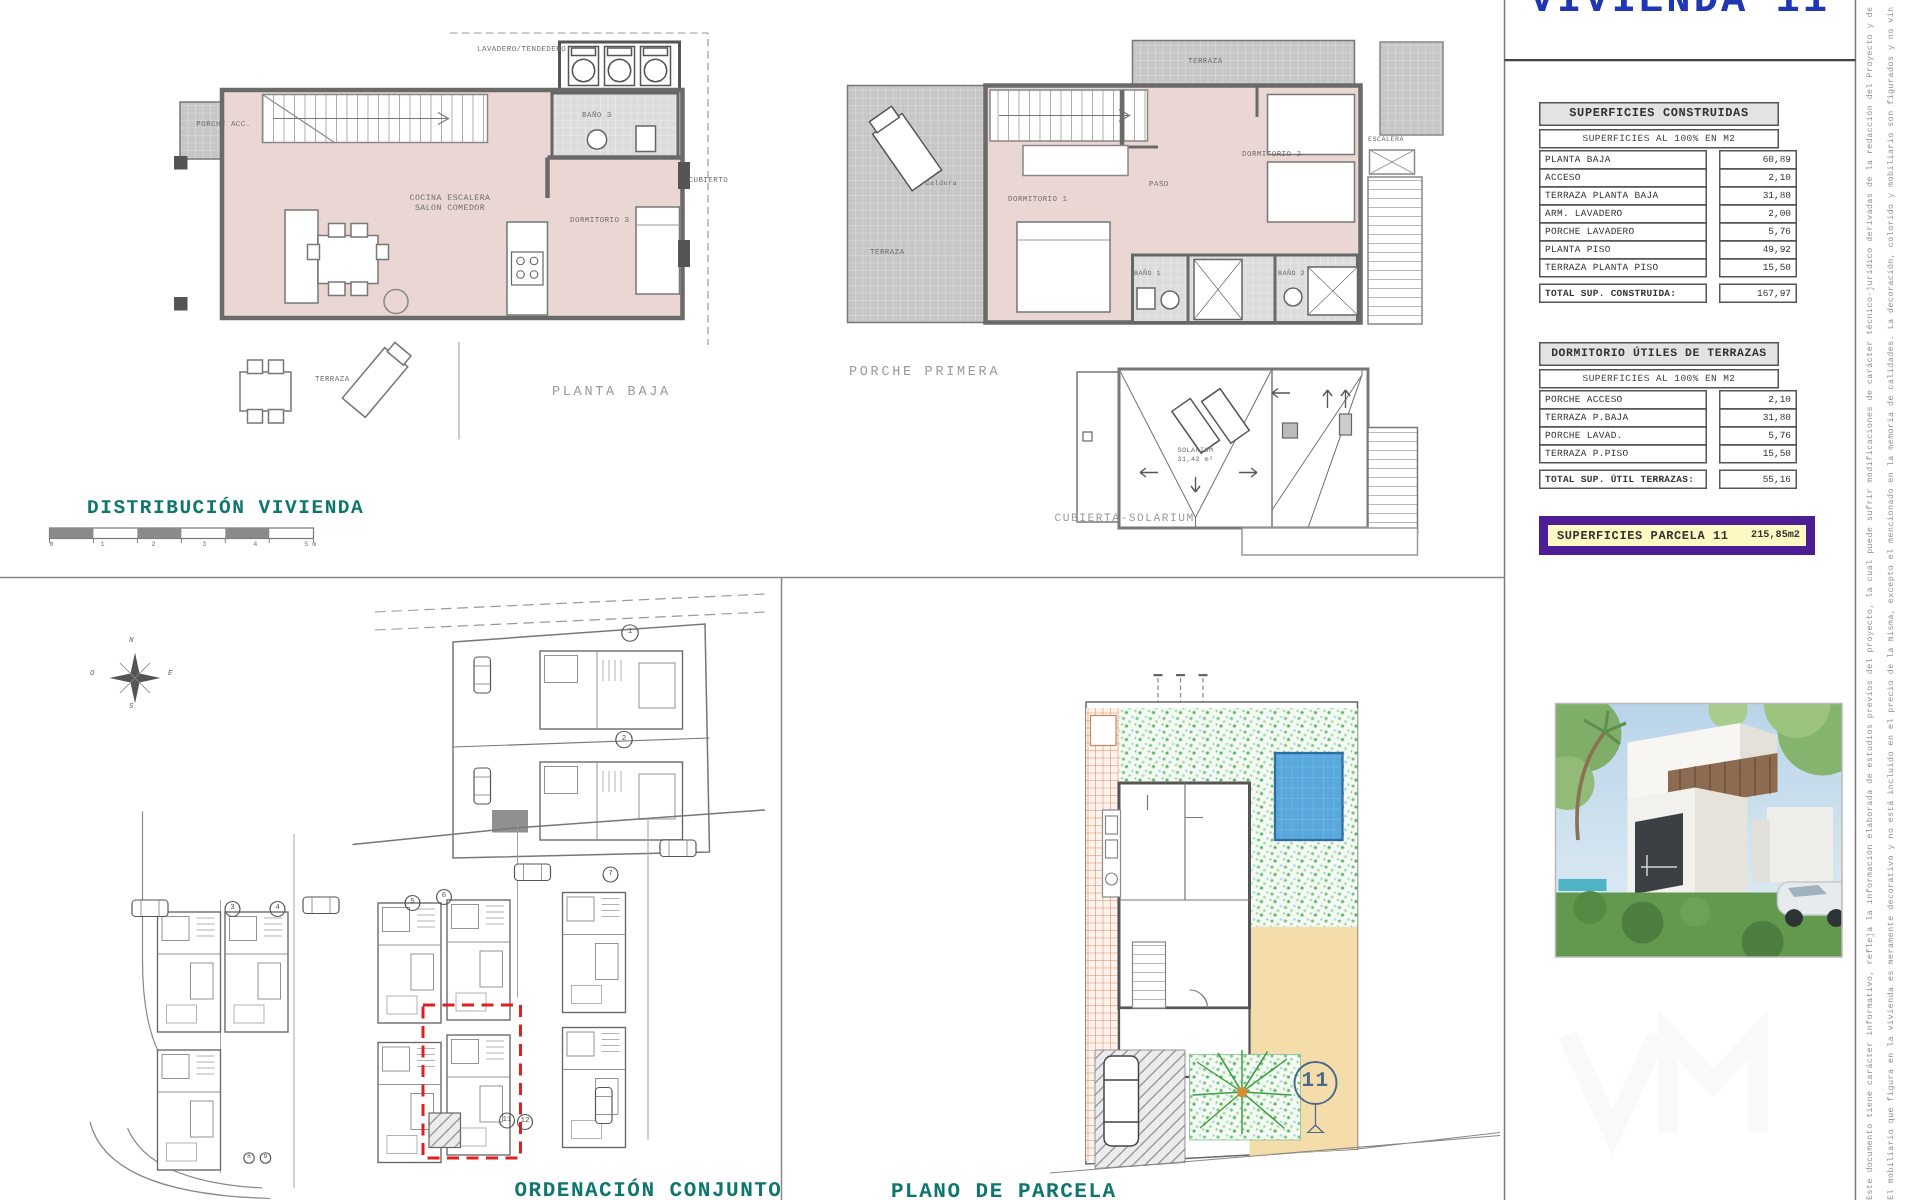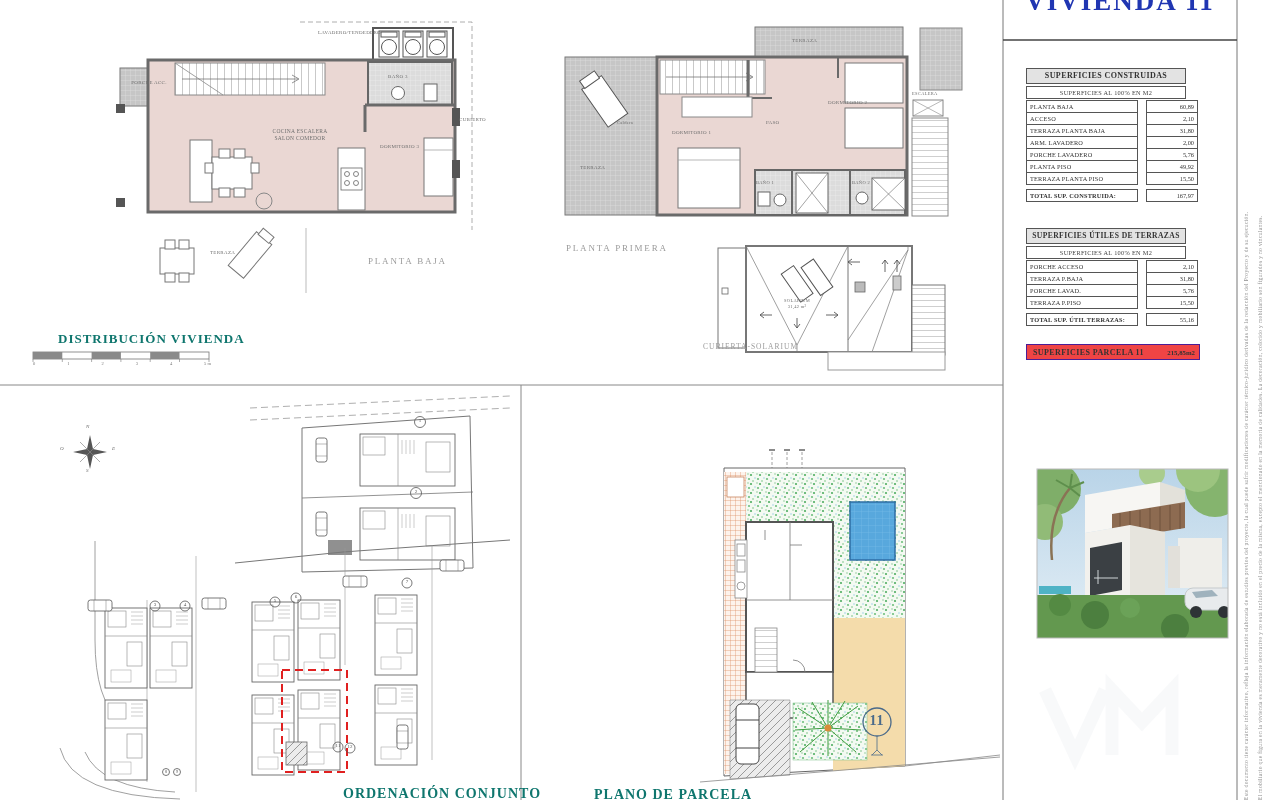--- a/index.html
+++ b/index.html
@@ -1,17 +1,17 @@
 <!DOCTYPE html>
 <html><head>
 <meta charset="utf-8">
 <style>
   html,body{margin:0;padding:0;background:#fff;}
   #sheet{position:relative;width:1280px;height:800px;background:#ffffff;overflow:hidden;
-         font-family:Liberation Serif, serif;color:#444;}
+         font-family:Liberation Mono, monospace;color:#444;}
   .abs{position:absolute;}
   .lbl{position:absolute;font-size:5px;color:#6f6f6f;letter-spacing:.3px;line-height:1.3;
        white-space:pre-line;}
   .lbl.c{text-align:center;}
   .cap-gray{position:absolute;color:#9b9b9b;font-size:9px;letter-spacing:1.8px;}
   .cap-blue{position:absolute;color:#0f766e;font-weight:bold;font-size:14px;letter-spacing:1px;}
   .sheet-title{position:absolute;left:1003px;top:-14px;width:234px;text-align:center;
        font-size:27px;font-weight:bold;color:#2036b2;letter-spacing:2px;white-space:nowrap;}
   .panel-tbl{position:absolute;left:1026px;width:160px;}
   .tbl-title{height:14px;line-height:14px;background:#e3e3e3;border:1px solid #555;
@@ -19,21 +19,21 @@
   .tbl-sub{height:11px;line-height:11px;border:1px solid #555;margin-top:2px;
        font-size:6.3px;color:#444;text-align:center;letter-spacing:.3px;}
   .tbl-rows{margin-top:2px;}
   .trow{display:grid;grid-template-columns:112px 52px;column-gap:8px;margin-top:-1px;}
   .tcell{border:1px solid #555;height:11px;line-height:11px;font-size:6.3px;color:#333;
        padding-left:3px;letter-spacing:.2px;}
   .tval{border:1px solid #555;height:11px;line-height:11px;font-size:6.3px;color:#333;
        text-align:right;padding-right:3px;}
   .trow.total{margin-top:4px;}
   .parcela-bar{position:absolute;left:1026px;top:344px;width:172px;height:14px;
-       background:#ef4444;border:1px solid #4c1d95;display:flex;align-items:center;}
+       background:#fef9c3;border:6px solid #4c1d95;display:flex;align-items:center;}
   .parcela-bar .pl{font-size:8px;font-weight:bold;color:#333;letter-spacing:.4px;padding-left:6px;}
   .parcela-bar .pv{font-size:6.8px;font-weight:bold;color:#333;margin-left:auto;padding-right:4px;}
   .disc{position:absolute;top:800px;width:795px;height:11px;transform-origin:0 0;
        transform:rotate(-90deg);font-size:5.5px;color:#8f8f8f;letter-spacing:.35px;
        white-space:nowrap;overflow:hidden;}
   .tick-row{position:absolute;left:33px;top:361px;width:178px;display:flex;
        justify-content:space-between;font-size:4.5px;color:#777;}
   .plotnum{position:absolute;width:12px;text-align:center;font-size:5px;color:#555;}
   .plotnum.small{font-size:4.3px;}
   .compass-letter{position:absolute;font-size:5px;font-style:italic;color:#666;}
@@ -402,21 +402,21 @@
 
 <div class="lbl" style="left:792px;top:38px">TERRAZA</div>
 <div class="lbl" style="left:912px;top:91px;font-size:4.5px">ESCALERA</div>
 <div class="lbl" style="left:617px;top:120px;font-size:4.5px">Caldera</div>
 <div class="lbl" style="left:580px;top:165px">TERRAZA</div>
 <div class="lbl" style="left:672px;top:130px">DORMITORIO 1</div>
 <div class="lbl" style="left:766px;top:120px">PASO</div>
 <div class="lbl" style="left:828px;top:100px">DORMITORIO 2</div>
 <div class="lbl" style="left:756px;top:180px;font-size:4.5px">BAÑO 1</div>
 <div class="lbl" style="left:852px;top:180px;font-size:4.5px">BAÑO 2</div>
-<div class="cap-gray" style="left:566px;top:243px">PLANTA PRIMERA</div>
+<div class="cap-gray" style="left:566px;top:243px">PORCHE PRIMERA</div>
 
 <div class="lbl c" style="left:775px;top:298px;width:44px;font-size:4.5px">SOLARIUM
 31,42 m²</div>
 <div class="cap-gray" style="left:703px;top:342px;font-size:7.5px;letter-spacing:1px">CUBIERTA-SOLARIUM</div>
 
 <div class="cap-blue" style="left:58px;top:331px;font-size:13px">DISTRIBUCIÓN VIVIENDA</div>
 <div class="tick-row">
   <span>0</span>
   <span>1</span>
   <span>2</span>
@@ -479,21 +479,21 @@
           <div class="tval">15,50</div>
         </div>
     <div class="trow total">
           <div class="tcell" style="font-weight:bold">TOTAL SUP. CONSTRUIDA:</div>
           <div class="tval">167,97</div>
         </div>
   </div>
 </div>
 
 <div class="panel-tbl" style="top:228px">
-  <div class="tbl-title" style="font-size:7.6px">SUPERFICIES ÚTILES DE TERRAZAS</div>
+  <div class="tbl-title" style="font-size:7.6px">DORMITORIO ÚTILES DE TERRAZAS</div>
   <div class="tbl-sub">SUPERFICIES AL 100% EN M2</div>
   <div class="tbl-rows">
     <div class="trow">
           <div class="tcell">PORCHE ACCESO</div>
           <div class="tval">2,10</div>
         </div>
     <div class="trow">
           <div class="tcell">TERRAZA P.BAJA</div>
           <div class="tval">31,80</div>
         </div>

